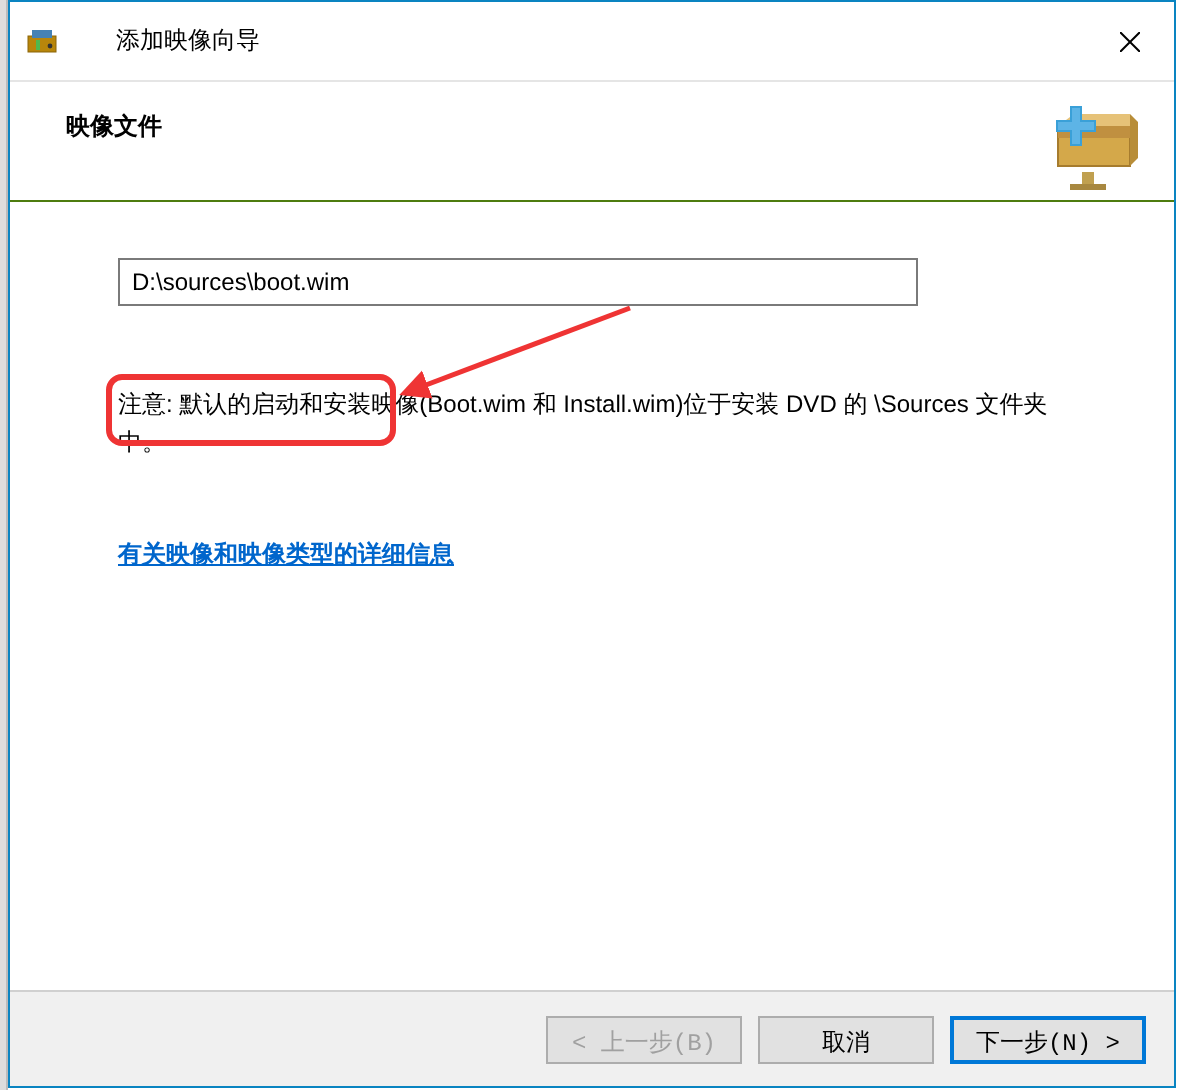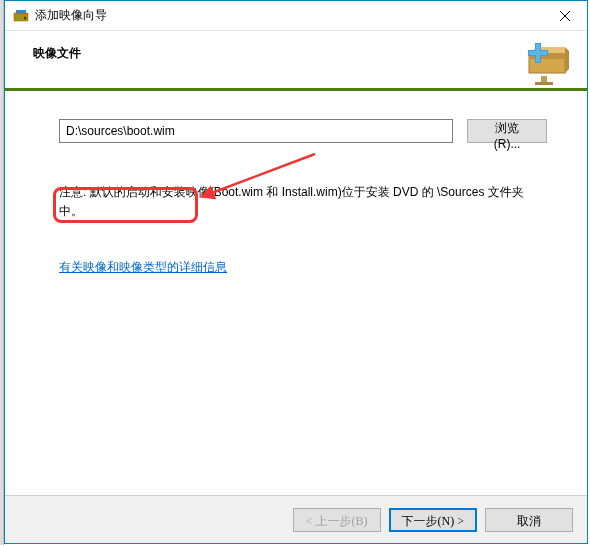--- a/index.html
+++ b/index.html
@@ -15,27 +15,28 @@
     .window {
       width: 584px;
       height: 544px;
       border: 1px solid #0a84c1;
       background: #fff;
       position: absolute;
       top: 0;
       left: 4px;
     }
     .titlebar {
-      height: 30px;
+      height: 40px;
       background: #fff;
       display: flex;
       align-items: center;
       padding: 0 0 0 8px;
       border-bottom: 1px solid #e5e5e5;
       position: relative;
+      gap: 23px;
     }
     .titlebar-icon {
       width: 16px;
       height: 16px;
       margin-right: 6px;
       display: flex;
       align-items: center;
       justify-content: center;
     }
     .titlebar-title {
@@ -48,21 +49,21 @@
       height: 29px;
       display: flex;
       align-items: center;
       justify-content: center;
       cursor: pointer;
       font-size: 14px;
     }
     .header {
       height: 60px;
       padding: 14px 20px 0 28px;
-      border-bottom: 3px solid #4d7c0f;
+      border-bottom: 1px solid #4d7c0f;
       position: relative;
       display: flex;
       align-items: flex-start;
     }
     .header-title {
       font-weight: bold;
       font-size: 12px;
       color: #000;
       flex: 1;
     }
@@ -108,20 +109,21 @@
     .note {
       color: #000;
       line-height: 1.6;
       margin-bottom: 38px;
       margin-top: 36px;
     }
     .link {
       color: #0066cc;
       text-decoration: underline;
       cursor: pointer;
+      font-weight: bold;
     }
     .footer {
       position: absolute;
       bottom: 0;
       left: 0;
       right: 0;
       height: 48px;
       border-top: 1px solid #d0d0d0;
       display: flex;
       align-items: center;
@@ -129,21 +131,21 @@
       padding-right: 14px;
       gap: 8px;
       background: #f0f0f0;
     }
     .footer-btn {
       height: 24px;
       min-width: 88px;
       padding: 4px 12px;
       border: 1px solid #adadad;
       background: #e1e1e1;
-      font-family: Liberation Serif, serif;
+      font-family: Liberation Mono, monospace;
       font-size: 12px;
       cursor: pointer;
     }
     .footer-btn.primary {
       border: 1px solid #0078d7;
       box-shadow: inset 0 0 0 1px #0078d7;
     }
     .footer-btn.disabled {
       color: #a0a0a0;
       cursor: default;
@@ -210,32 +212,31 @@
         <rect x="14" y="41" width="18" height="3" fill="#a88840"></rect>
       </svg>
     </div>
   </div>
 
   <div class="content">
 
 
     <div class="input-row">
       <input type="text" class="path-input" value="D:\sources\boot.wim" style="">
-      <button class="browse-btn">浏览(R)...</button>
     </div>
 
     <div class="note">注意: 默认的启动和安装映像(Boot.wim 和 Install.wim)位于安装 DVD 的 \Sources 文件夹中。</div>
 
     <a class="link">有关映像和映像类型的详细信息</a>
   </div>
 
   <div class="footer">
     <button class="footer-btn disabled">&lt; 上一步(B)</button>
+    <button class="footer-btn">取消</button>
     <button class="footer-btn primary">下一步(N) &gt;</button>
-    <button class="footer-btn">取消</button>
   </div>
 
   <div class="highlight-box" style="left:48px; top:186px; width:145px; height:36px;"></div>
 
   <svg class="arrow-svg" style="left:190px; top:145px;" width="130" height="60">
     <defs>
       <marker id="ah" markerWidth="10" markerHeight="10" refX="2" refY="3" orient="auto">
         <polygon points="0,0 6,3 0,6" fill="#ef3434"></polygon>
       </marker>
     </defs>

